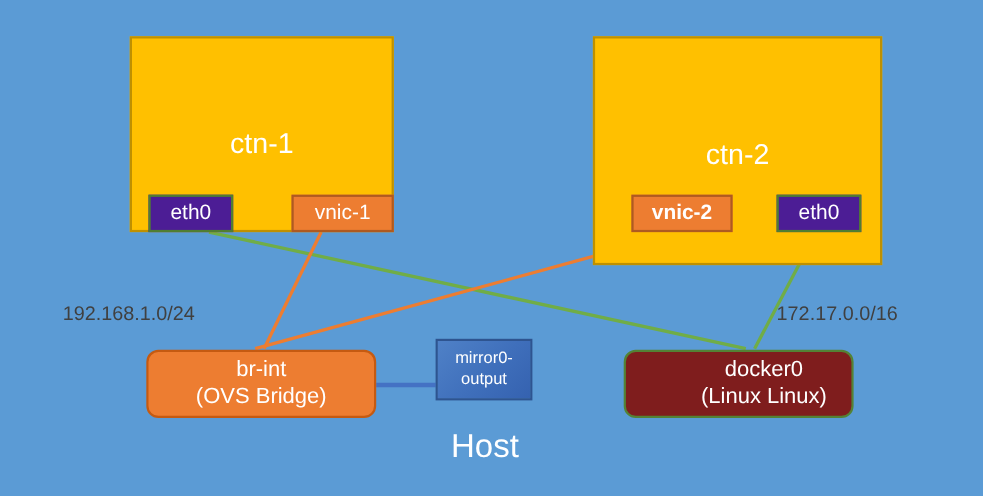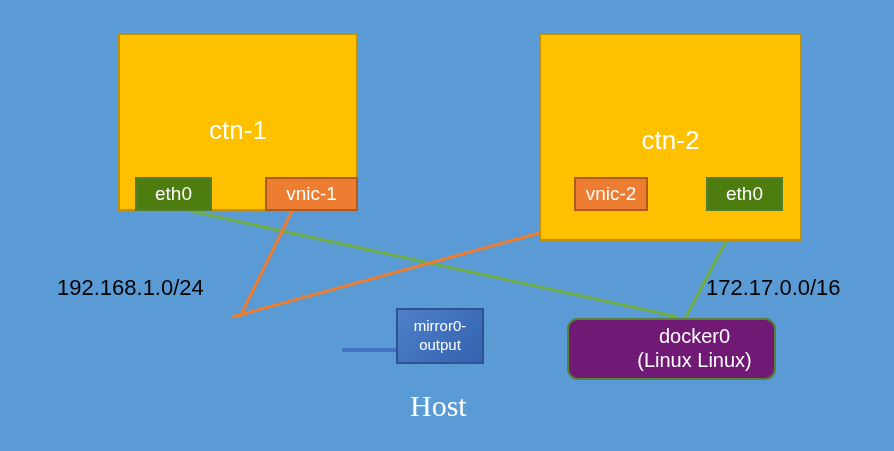--- a/index.html
+++ b/index.html
@@ -50,68 +50,67 @@
     white-space: nowrap;
   }
 
   
   .iface {
     font-size: 19px;
     border-width: 2px;
     border-style: solid;
   }
   .iface-green {
-    background: #4d7c0f;
+    background: #4c1d95;
     border-color: #507e32;
   }
   .iface-orange {
     background: #ed7d31;
     border-color: #ae5a21;
   }
 
   
   .bridge {
     border-radius: 11px;
     font-size: 20px;
     border-width: 2px;
     border-style: solid;
     flex-direction: column;
   }
   .bridge-orange {
     background: #ed7d31;
     border-color: #c55a11;
   }
   .bridge-green {
-    background: #701a75;
+    background: #7f1d1d;
     border-color: #548235;
     padding-left: 46px;
   }
 
   
   .mirror-box {
     background: linear-gradient(135deg, #4f81c7 0%, #3f6fbb 55%, #3562b0 100%);
     border: 2px solid #2e5490;
     font-size: 15px;
     flex-direction: column;
     line-height: 1.25;
   }
 
   
   .subnet-label {
     position: absolute;
-    color: #000000;
-    font-size: 22px;
+    color: #404040;
+    font-size: 18px;
     white-space: nowrap;
   }
   .host-label {
     position: absolute;
     color: #ffffff;
     font-size: 30px;
     white-space: nowrap;
-    font-family: Liberation Serif, serif;
   }
 </style>
 </head>
 <body>
 
 <div id="canvas">
 
   <svg class="svg-layer" viewBox="0 0 894 451" xmlns="http://www.w3.org/2000/svg">
 
     <line x1="190" y1="211" x2="678" y2="317" stroke="#70ad47" stroke-width="3"></line>
@@ -131,30 +130,34 @@
   <div class="node iface iface-green" style="left:135px; top:177px; width:77px; height:34px;">
     <span>eth0</span>
   </div>
   <div class="node iface iface-orange" style="left:265px; top:177px; width:93px; height:34px;">
     <span>vnic-1</span>
   </div>
 
   <div class="node ctn" style="left:539px; top:33px; width:263px; height:208px;">
     <span class="ctn-label" style="left:0; right:0; top:90px; text-align:center;">ctn-2</span>
   </div>
-  <div class="node iface iface-orange" style="left:574px; top:177px; width:74px; height:34px;">
+  <div class="node iface iface-orange" style="left:574px; top:177px; width:92px; height:34px;font-weight:bold;">
     <span>vnic-2</span>
   </div>
   <div class="node iface iface-green" style="left:706px; top:177px; width:77px; height:34px;">
     <span>eth0</span>
   </div>
 
   <div class="subnet-label" style="left:57px; top:275px;">192.168.1.0/24</div>
   <div class="subnet-label" style="left:706px; top:275px;">172.17.0.0/16</div>
 
+  <div class="node bridge bridge-orange" style="left:133px; top:318px; width:209px; height:62px;">
+    <span>br-int</span>
+    <span>(OVS Bridge)</span>
+  </div>
 
   <div class="node mirror-box" style="left:396px; top:308px; width:88px; height:56px;">
     <span>mirror0-</span>
     <span>output</span>
   </div>
 
   <div class="node bridge bridge-green" style="left:567px; top:318px; width:209px; height:62px;">
     <span>docker0</span>
     <span>(Linux Linux)</span>
   </div>

